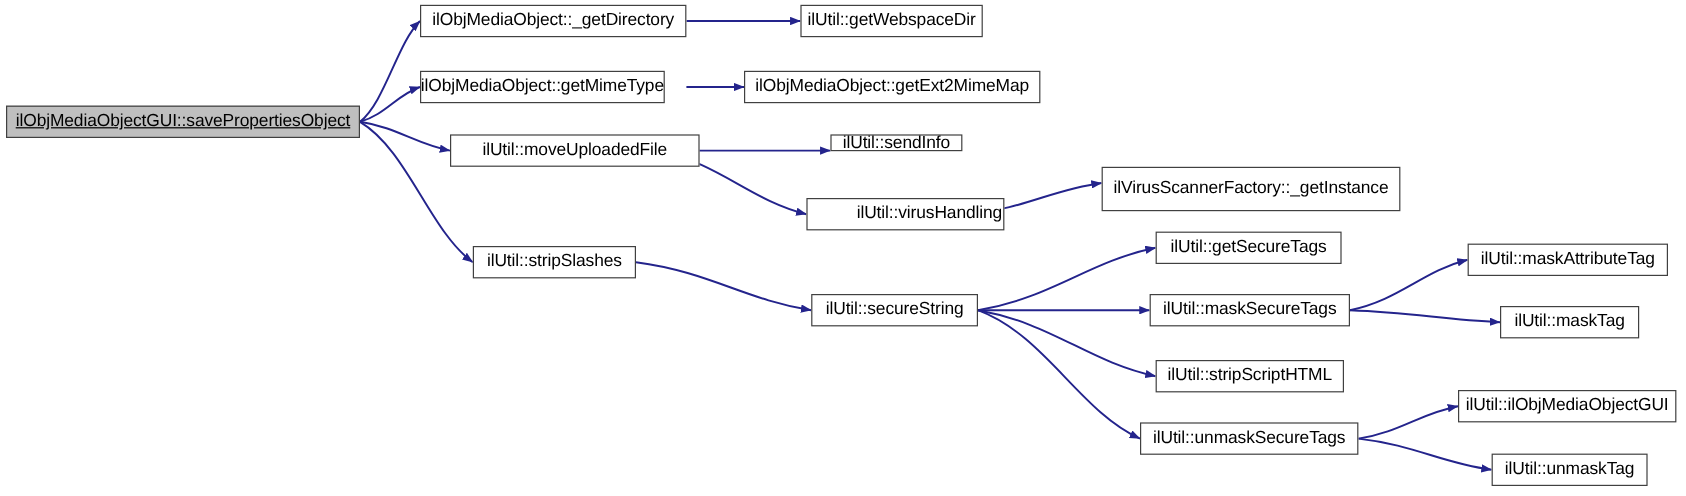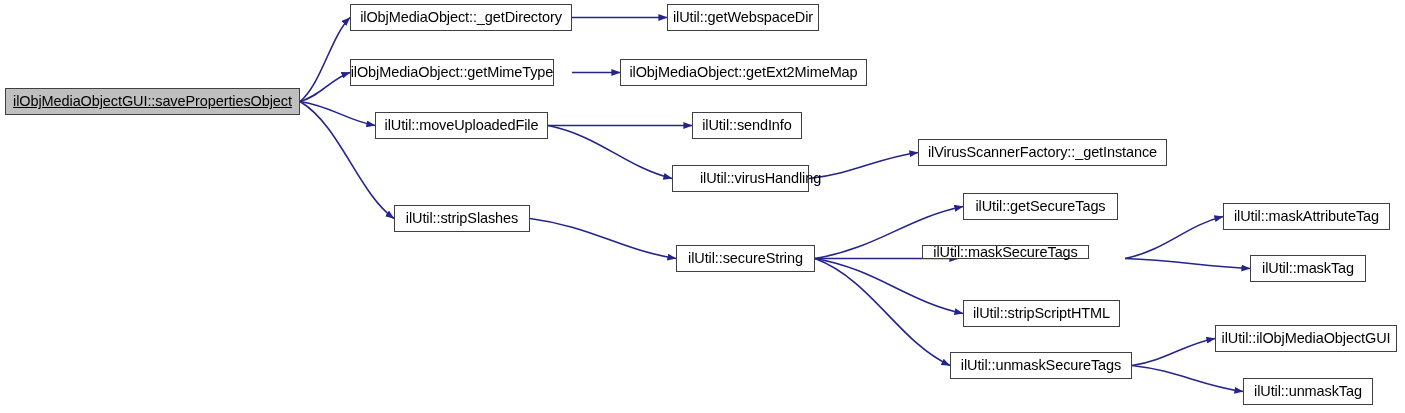--- a/index.html
+++ b/index.html
@@ -87,42 +87,42 @@
     </div>
     <div class="node" style="left: 667px; top: 4px; width: 152px; height: 27px;">
       <span class="node-label">ilUtil::getWebspaceDir</span>
     </div>
     <div class="node" style="left: 350px; top: 59px; width: 204px; height: 27px;">
       <span class="node-label">ilObjMediaObject::getMimeType</span>
     </div>
     <div class="node" style="left: 620px; top: 59px; width: 247px; height: 27px;">
       <span class="node-label">ilObjMediaObject::getExt2MimeMap</span>
     </div>
-    <div class="node" style="left: 375px; top: 112px; width: 173px; height: 27px; text-align: right;">
+    <div class="node" style="left: 375px; top: 112px; width: 208px; height: 27px; text-align: right;">
       <span class="node-label">ilUtil::moveUploadedFile</span>
     </div>
-    <div class="node" style="left: 692px; top: 112px; width: 110px; height: 27px;">
+    <div class="node" style="left: 692px; top: 112px; width: 110px; height: 14px;">
       <span class="node-label">ilUtil::sendInfo</span>
     </div>
-    <div class="node" style="left: 672px; top: 165px; width: 137px; height: 27px; padding-left: 40px;">
+    <div class="node" style="left: 672px; top: 165px; width: 165px; height: 27px; padding-left: 40px;">
       <span class="node-label">ilUtil::virusHandling</span>
     </div>
-    <div class="node" style="left: 918px; top: 139px; width: 249px; height: 27px; justify-content: center;">
+    <div class="node" style="left: 918px; top: 139px; width: 249px; height: 37px; justify-content: center;">
       <span class="node-label">ilVirusScannerFactory::_getInstance</span>
     </div>
     <div class="node" style="left: 394px; top: 205px; width: 136px; height: 27px;">
       <span class="node-label">ilUtil::stripSlashes</span>
     </div>
     <div class="node" style="left: 676px; top: 245px; width: 139px; height: 27px;">
       <span class="node-label">ilUtil::secureString</span>
     </div>
     <div class="node" style="left: 963px; top: 193px; width: 155px; height: 27px;">
       <span class="node-label">ilUtil::getSecureTags</span>
     </div>
-    <div class="node" style="left: 922px; top: 245px; width: 167px; height: 14px; align-items: center;">
+    <div class="node" style="left: 958px; top: 245px; width: 167px; height: 27px; align-items: center;">
       <span class="node-label">ilUtil::maskSecureTags</span>
     </div>
     <div class="node" style="left: 963px; top: 300px; width: 157px; height: 27px;">
       <span class="node-label">ilUtil::stripScriptHTML</span>
     </div>
     <div class="node" style="left: 950px; top: 352px; width: 182px; height: 27px;">
       <span class="node-label">ilUtil::unmaskSecureTags</span>
     </div>
     <div class="node" style="left: 1223px; top: 203px; width: 167px; height: 27px;">
       <span class="node-label">ilUtil::maskAttributeTag</span>

